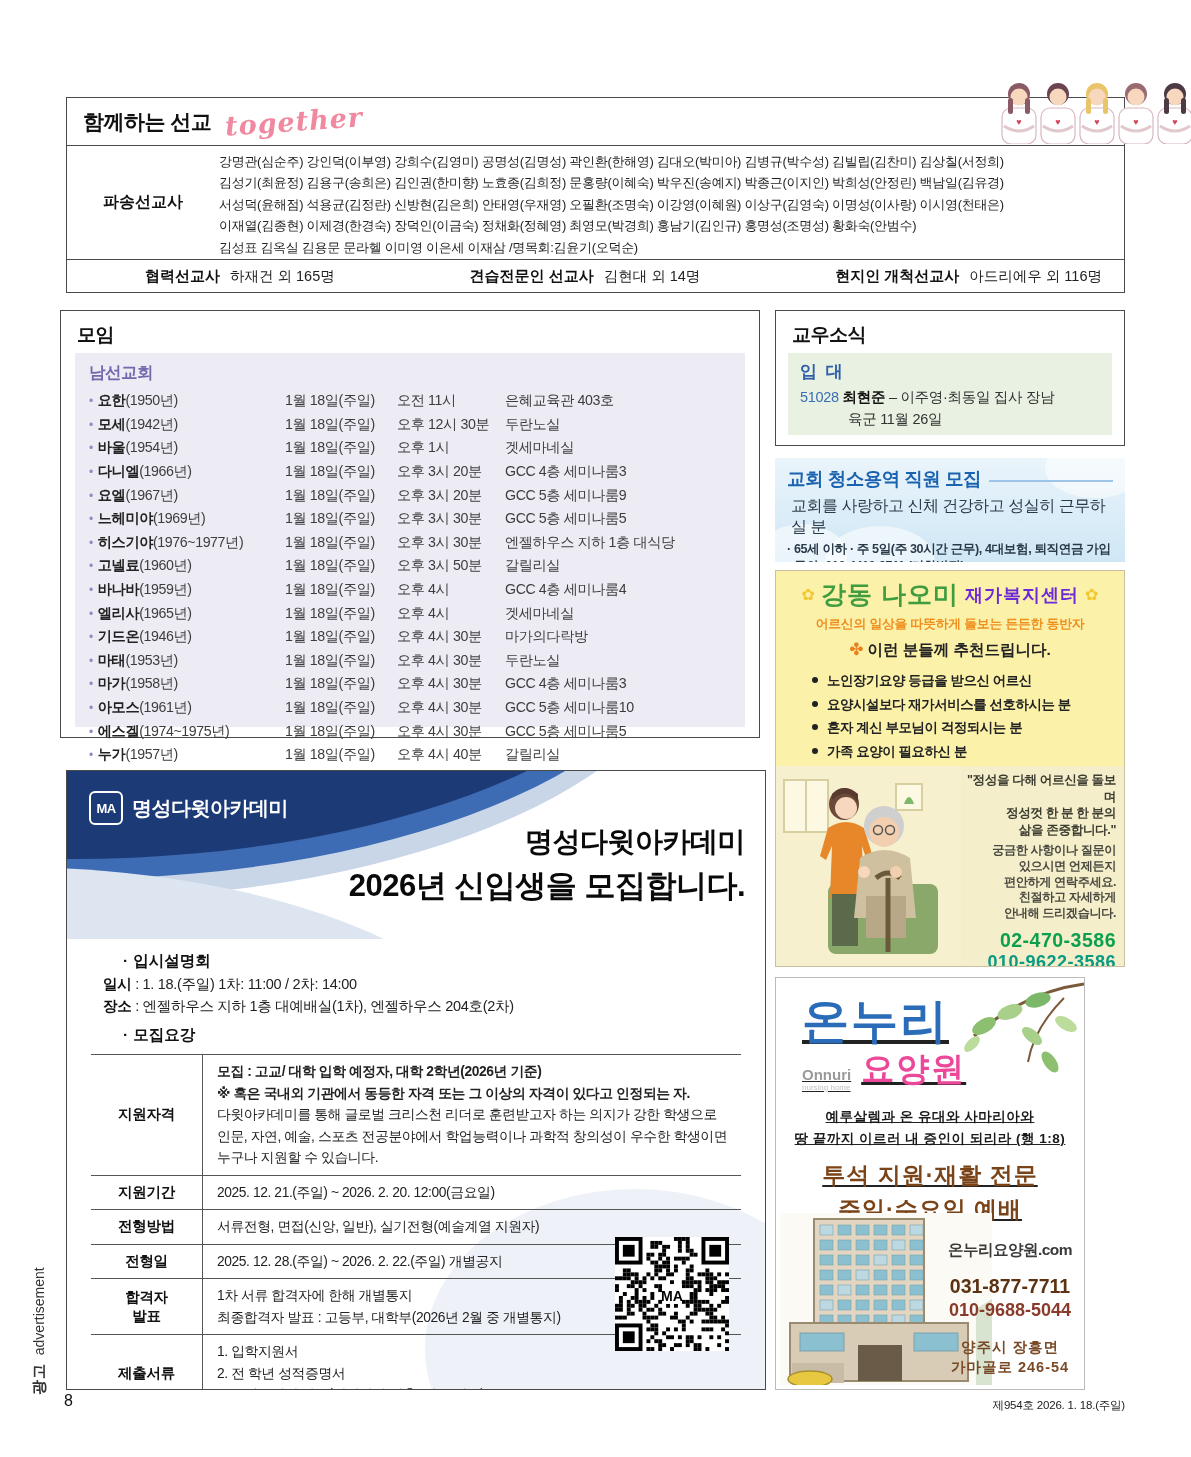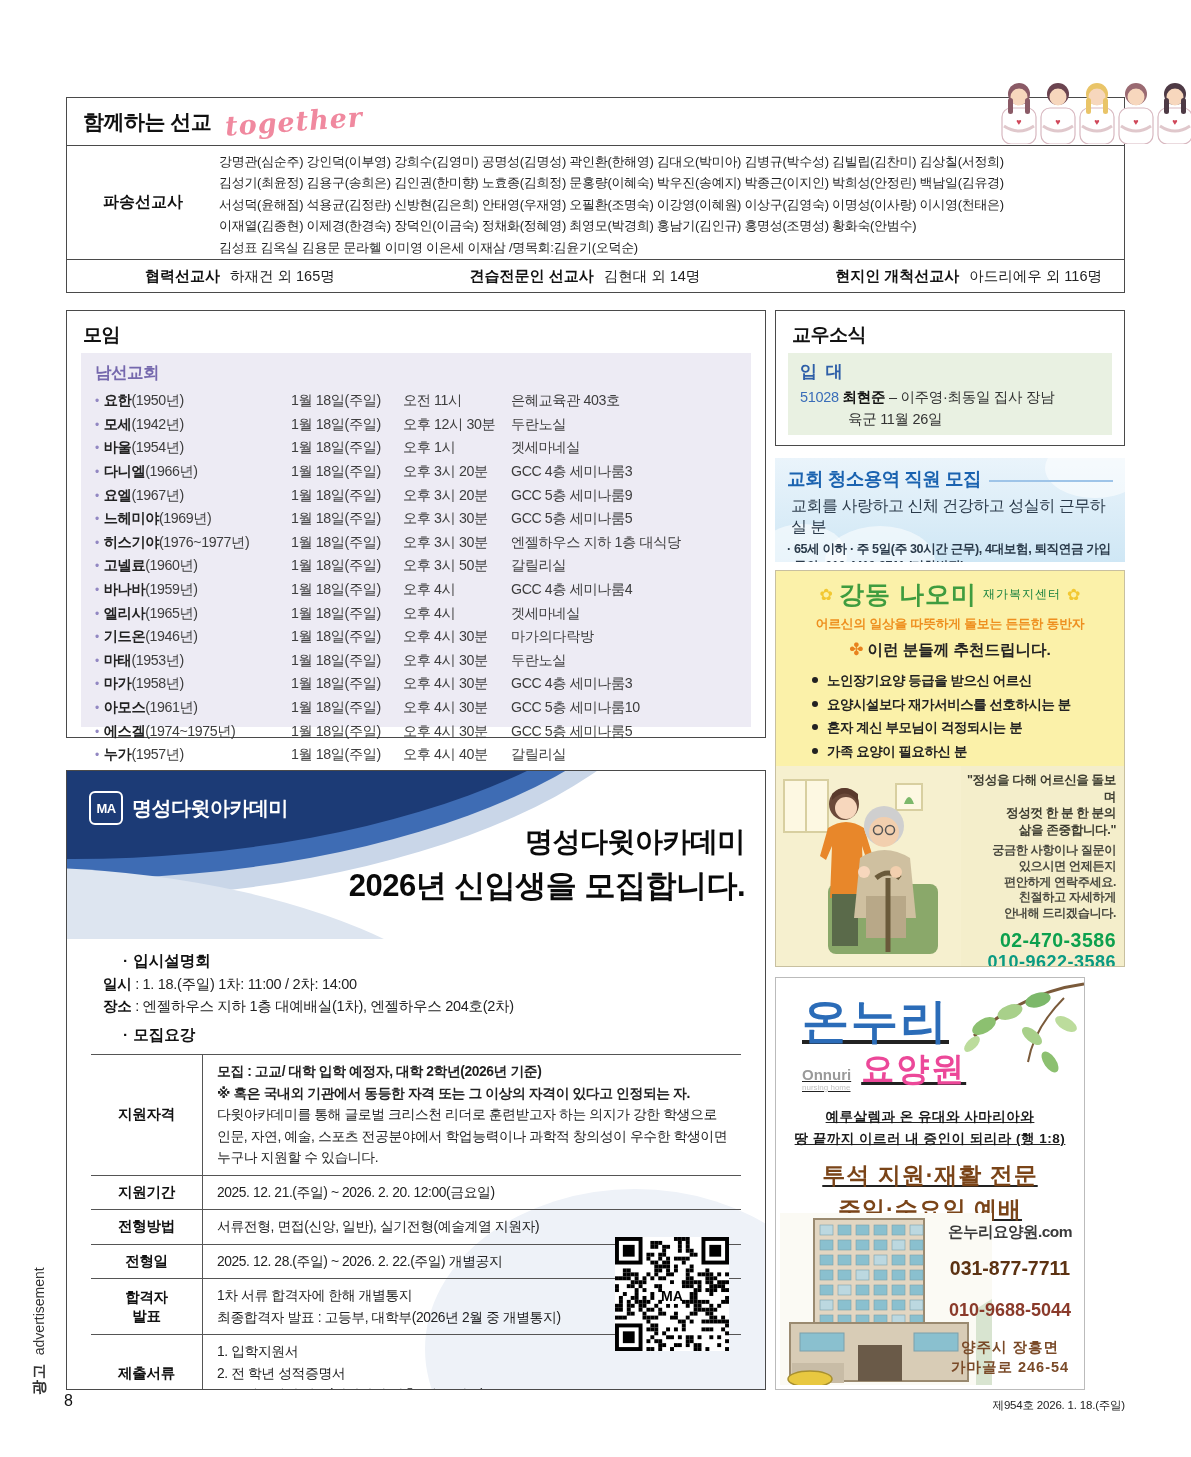--- a/index.html
+++ b/index.html
@@ -16,21 +16,21 @@
   .mission-body{display:flex;border-bottom:1px solid #4a4a4a;height:113px;}
   .mission-label{width:152px;display:flex;align-items:center;justify-content:center;font-weight:bold;font-size:16px;color:#111;}
   .mission-names{flex:1;padding:5px 8px 0 0;font-size:13px;line-height:21.4px;color:#222;letter-spacing:-0.3px;}
   .mission-foot{display:flex;justify-content:space-between;align-items:center;height:32px;padding:0 22px 0 78px;}
   .mfoot-group{display:flex;align-items:baseline;gap:10px;}
   .mfoot-label{font-weight:bold;font-size:15px;color:#111;}
   .mfoot-value{font-size:14.5px;color:#222;}
   #people-svg{position:absolute;left:930px;top:-20px;width:200px;height:66px;}
 
   
-  #meetings-box{left:66px;top:310px;width:700px;height:428px;}
+  #meetings-box{left:60px;top:310px;width:700px;height:428px;}
   .sec-title{font-size:19px;font-weight:bold;color:#111;padding:11px 0 0 16px;letter-spacing:-0.5px;}
   .meet-panel{position:absolute;left:14px;right:14px;top:42px;bottom:10px;background:#edebf4;padding:9px 0 0 14px;box-sizing:border-box;}
   .group-title{color:#7568ad;font-weight:bold;font-size:16.5px;margin-bottom:5px;letter-spacing:-0.5px;}
   .m-row{display:grid;grid-template-columns:196px 112px 108px auto;height:23.6px;align-items:center;font-size:14.2px;color:#3d3d3d;letter-spacing:-0.4px;}
   .m-bullet{color:#9287c2;margin-right:5px;font-size:12px;}
   .m-name b{color:#222;}
   .m-name .yr{font-weight:normal;}
 
   
   #news-box{left:775px;top:310px;width:350px;height:136px;}
@@ -50,21 +50,21 @@
   .clean-rule{flex:1;height:2px;background:#9ec4e8;margin-top:4px;}
   .clean-line1{font-size:16px;color:#2a3a4a;margin:5px 0 3px 4px;letter-spacing:-0.5px;}
   .clean-bullets div{font-size:12.6px;color:#2a3a4a;line-height:17px;font-weight:bold;letter-spacing:-0.4px;}
 
   
   #naomi-ad{left:775px;top:570px;width:350px;height:397px;border:1px solid #c8c0a0;box-sizing:border-box;background:#fbf1a9;overflow:hidden;}
   .naomi-top{padding:7px 10px 0 10px;text-align:center;}
   .naomi-title-row{display:flex;align-items:center;justify-content:center;gap:6px;}
   .daisy{color:#f2c832;font-size:16px;}
   .naomi-green{color:#3f9c3f;font-weight:bold;font-size:25px;letter-spacing:1px;}
-  .naomi-dark{color:#15803d;font-weight:normal;font-size:12px;letter-spacing:1px;}
+  .naomi-dark{color:#6d28d9;font-weight:bold;font-size:18px;letter-spacing:1px;}
   .naomi-sub{color:#ee8f1f;font-weight:bold;font-size:12.8px;margin-top:5px;letter-spacing:-0.2px;}
   .naomi-rec{margin-top:6px;font-weight:bold;font-size:15.5px;color:#222;}
   .clover{color:#e8821e;font-size:17px;margin-right:4px;}
   .naomi-bullets{margin:8px 0 0 26px;text-align:left;}
   .naomi-bullets div{font-size:13.4px;font-weight:bold;color:#222;line-height:23.5px;letter-spacing:-0.4px;}
   .naomi-bullets .bdot{display:inline-block;width:6px;height:6px;background:#222;border-radius:50%;margin:0 9px 2px 0;vertical-align:middle;}
   .naomi-cta{color:#e03020;font-weight:bold;font-size:20.5px;text-align:center;margin-top:8px;letter-spacing:1px;}
   .naomi-bottom{position:absolute;left:0;right:0;bottom:0;height:200px;background:#f4eecb;}
   #caregiver-svg{position:absolute;left:0;bottom:0;width:185px;height:200px;}
   .naomi-right{position:absolute;right:8px;top:6px;width:158px;text-align:right;}
@@ -83,21 +83,21 @@
   .on-en{color:#9a9a9a;font-size:15px;font-weight:bold;}
   .on-en small{display:block;font-size:8px;color:#c0c0c0;font-weight:normal;}
   .on-green{color:#ec4899;font-weight:bold;font-size:33px;letter-spacing:2px;}
   .on-verse{text-align:center;margin-top:14px;}
   .on-verse div{font-size:13.5px;font-weight:bold;color:#1a1a1a;line-height:22px;letter-spacing:0.5px;}
   .on-brown{text-align:center;color:#7a4418;font-weight:bold;font-size:23px;line-height:34px;margin-top:8px;letter-spacing:1px;}
   #building-svg{position:absolute;left:4px;bottom:4px;width:212px;height:172px;}
   .on-right{position:absolute;right:10px;bottom:12px;width:128px;text-align:center;}
   .on-web{font-size:15.5px;font-weight:bold;color:#3a3a3a;letter-spacing:-0.5px;}
   .on-ph1{color:#5c3212;font-weight:bold;font-size:19.5px;margin-top:14px;}
-  .on-ph2{color:#8a3a2a;font-weight:bold;font-size:18px;margin-top:20px;text-align:center;}
+  .on-ph2{color:#8a3a2a;font-weight:bold;font-size:18px;margin-top:2px;text-align:center;}
   .on-addr{color:#7a4a28;font-weight:bold;font-size:14.5px;line-height:20px;margin-top:16px;letter-spacing:1px;}
 
   
   #academy-box{left:66px;top:770px;width:700px;height:620px;overflow:hidden;}
   .acad-header{position:relative;height:168px;overflow:hidden;background:#fff;}
   .wave{position:absolute;border-radius:50%;width:1250px;height:560px;}
   .w-pale{left:-620px;top:-432px;background:#c9d6e8;}
   .w-mid{left:-620px;top:-452px;background:#3e6cb4;}
   .w-navy{left:-620px;top:-472px;background:#1c3b76;}
   .w-bl{left:-560px;top:96px;width:1000px;height:420px;background:#dde5f0;}

